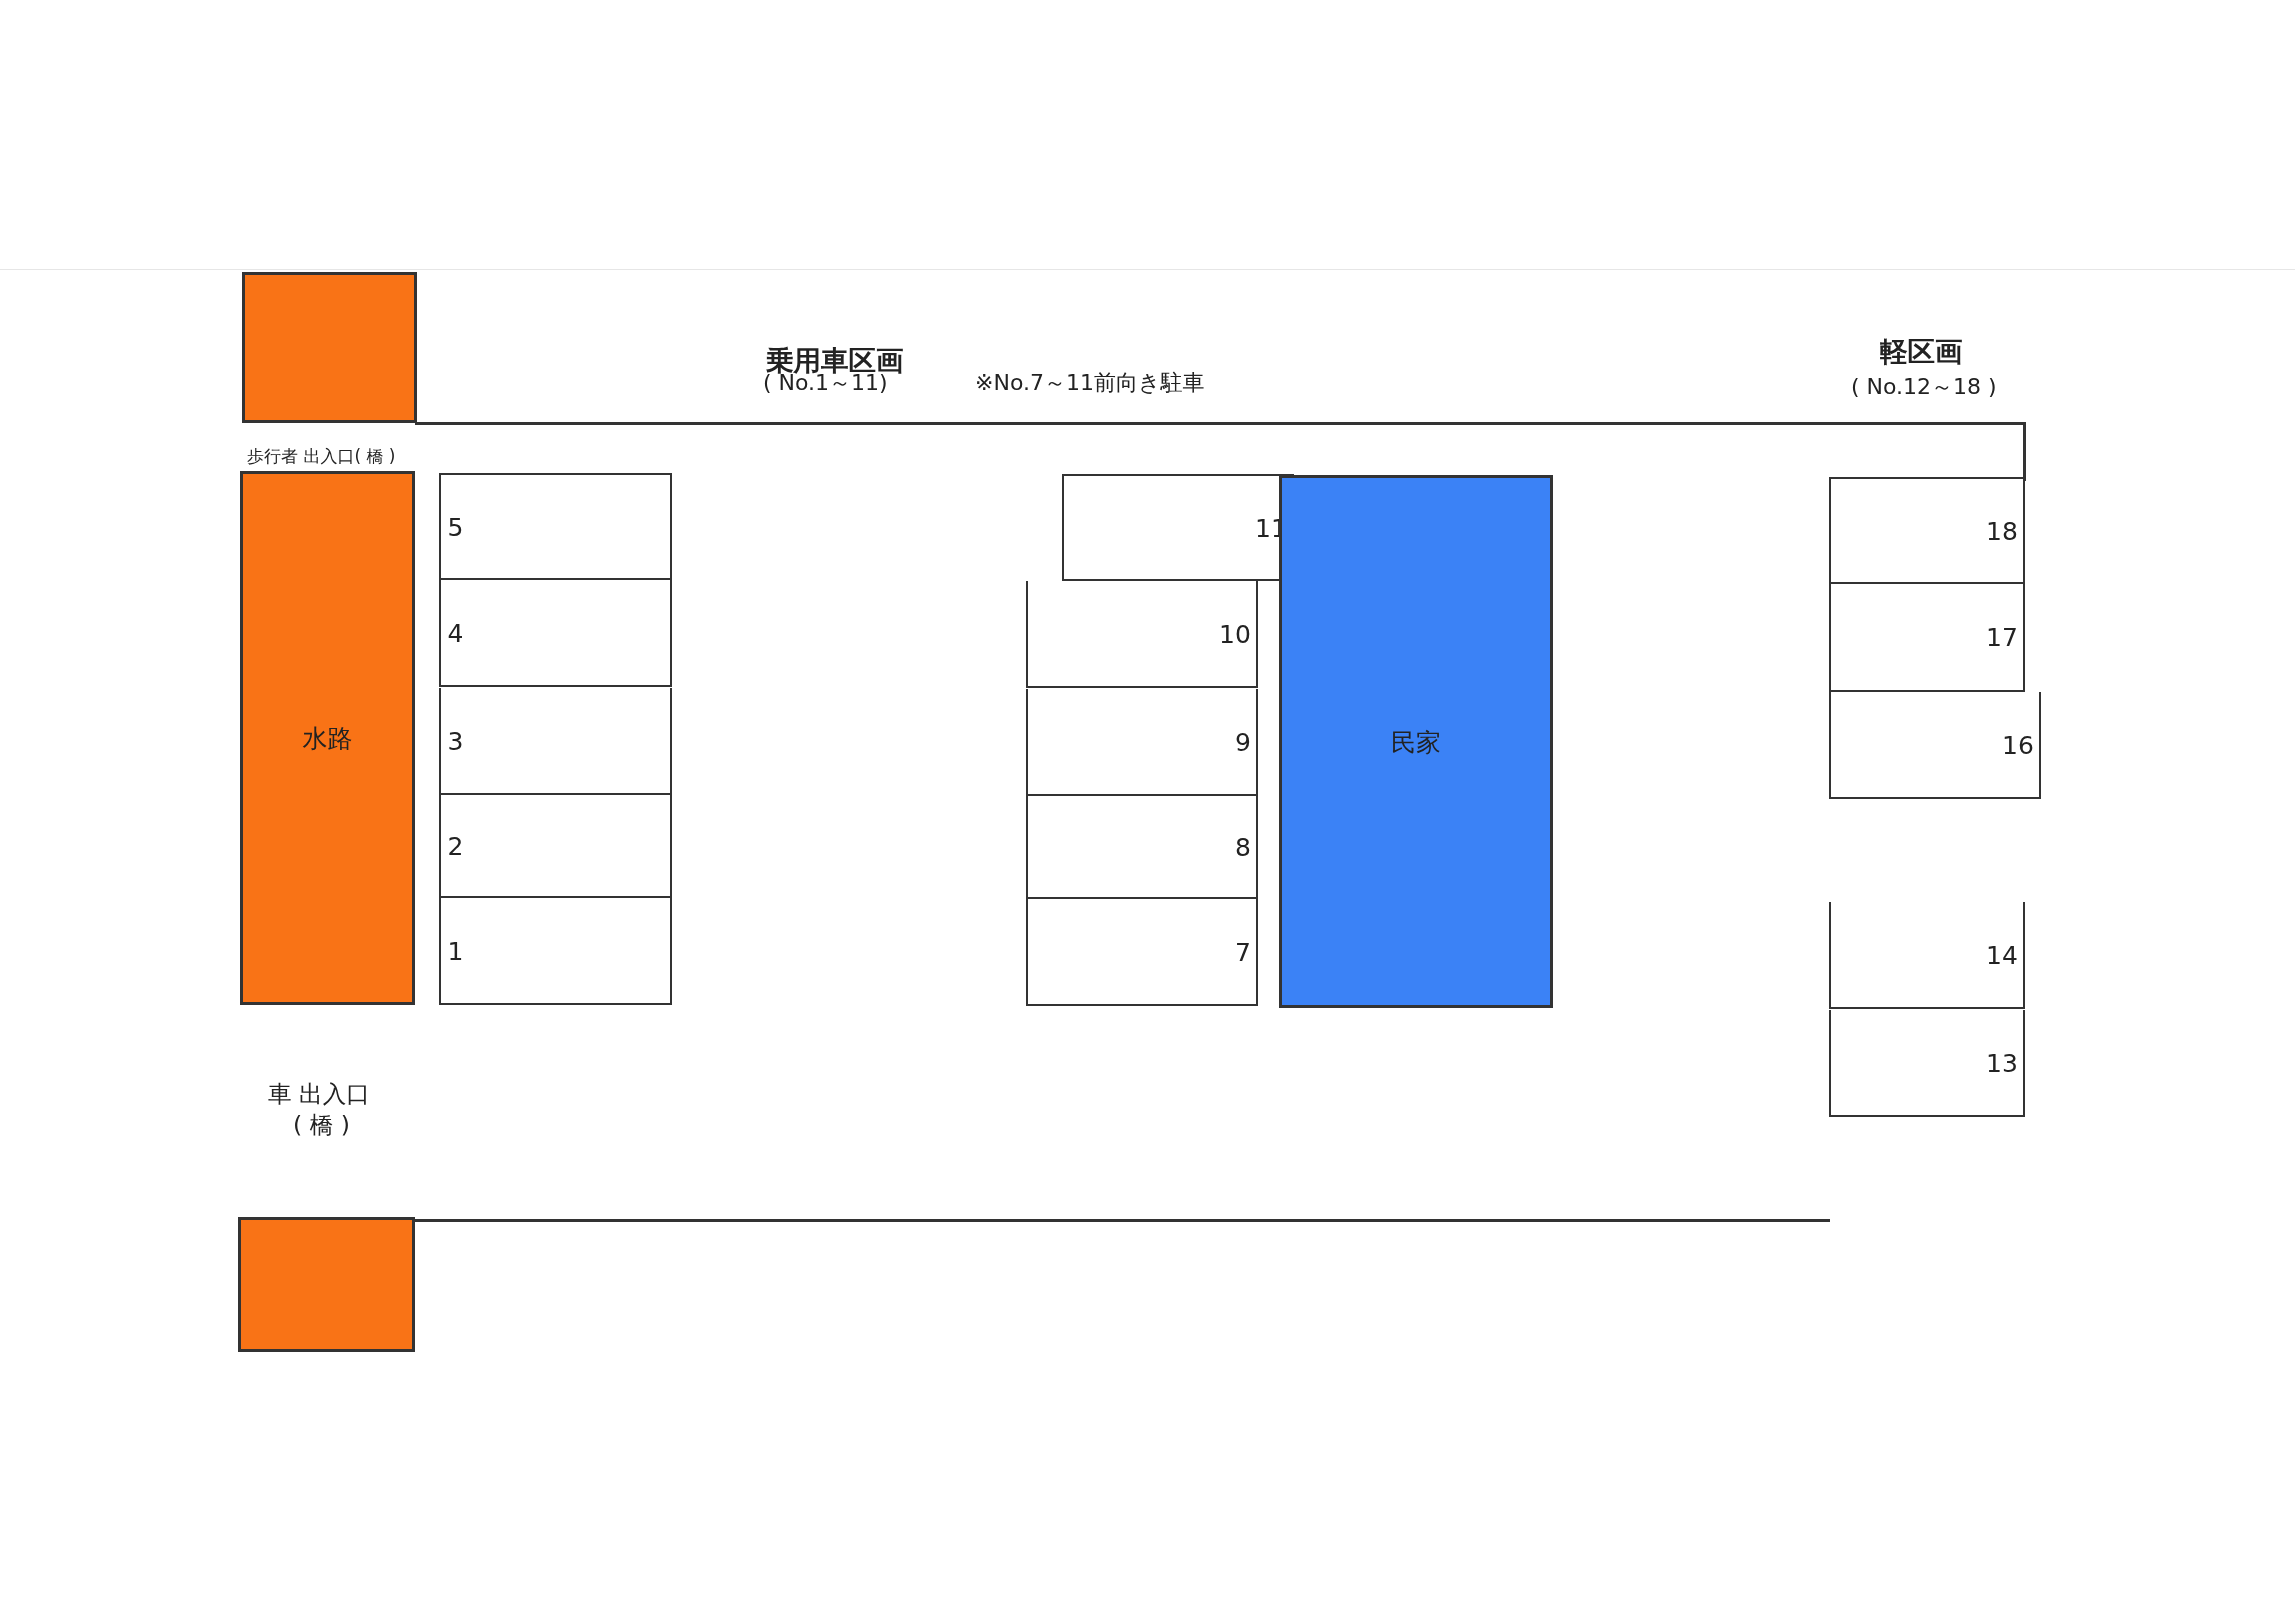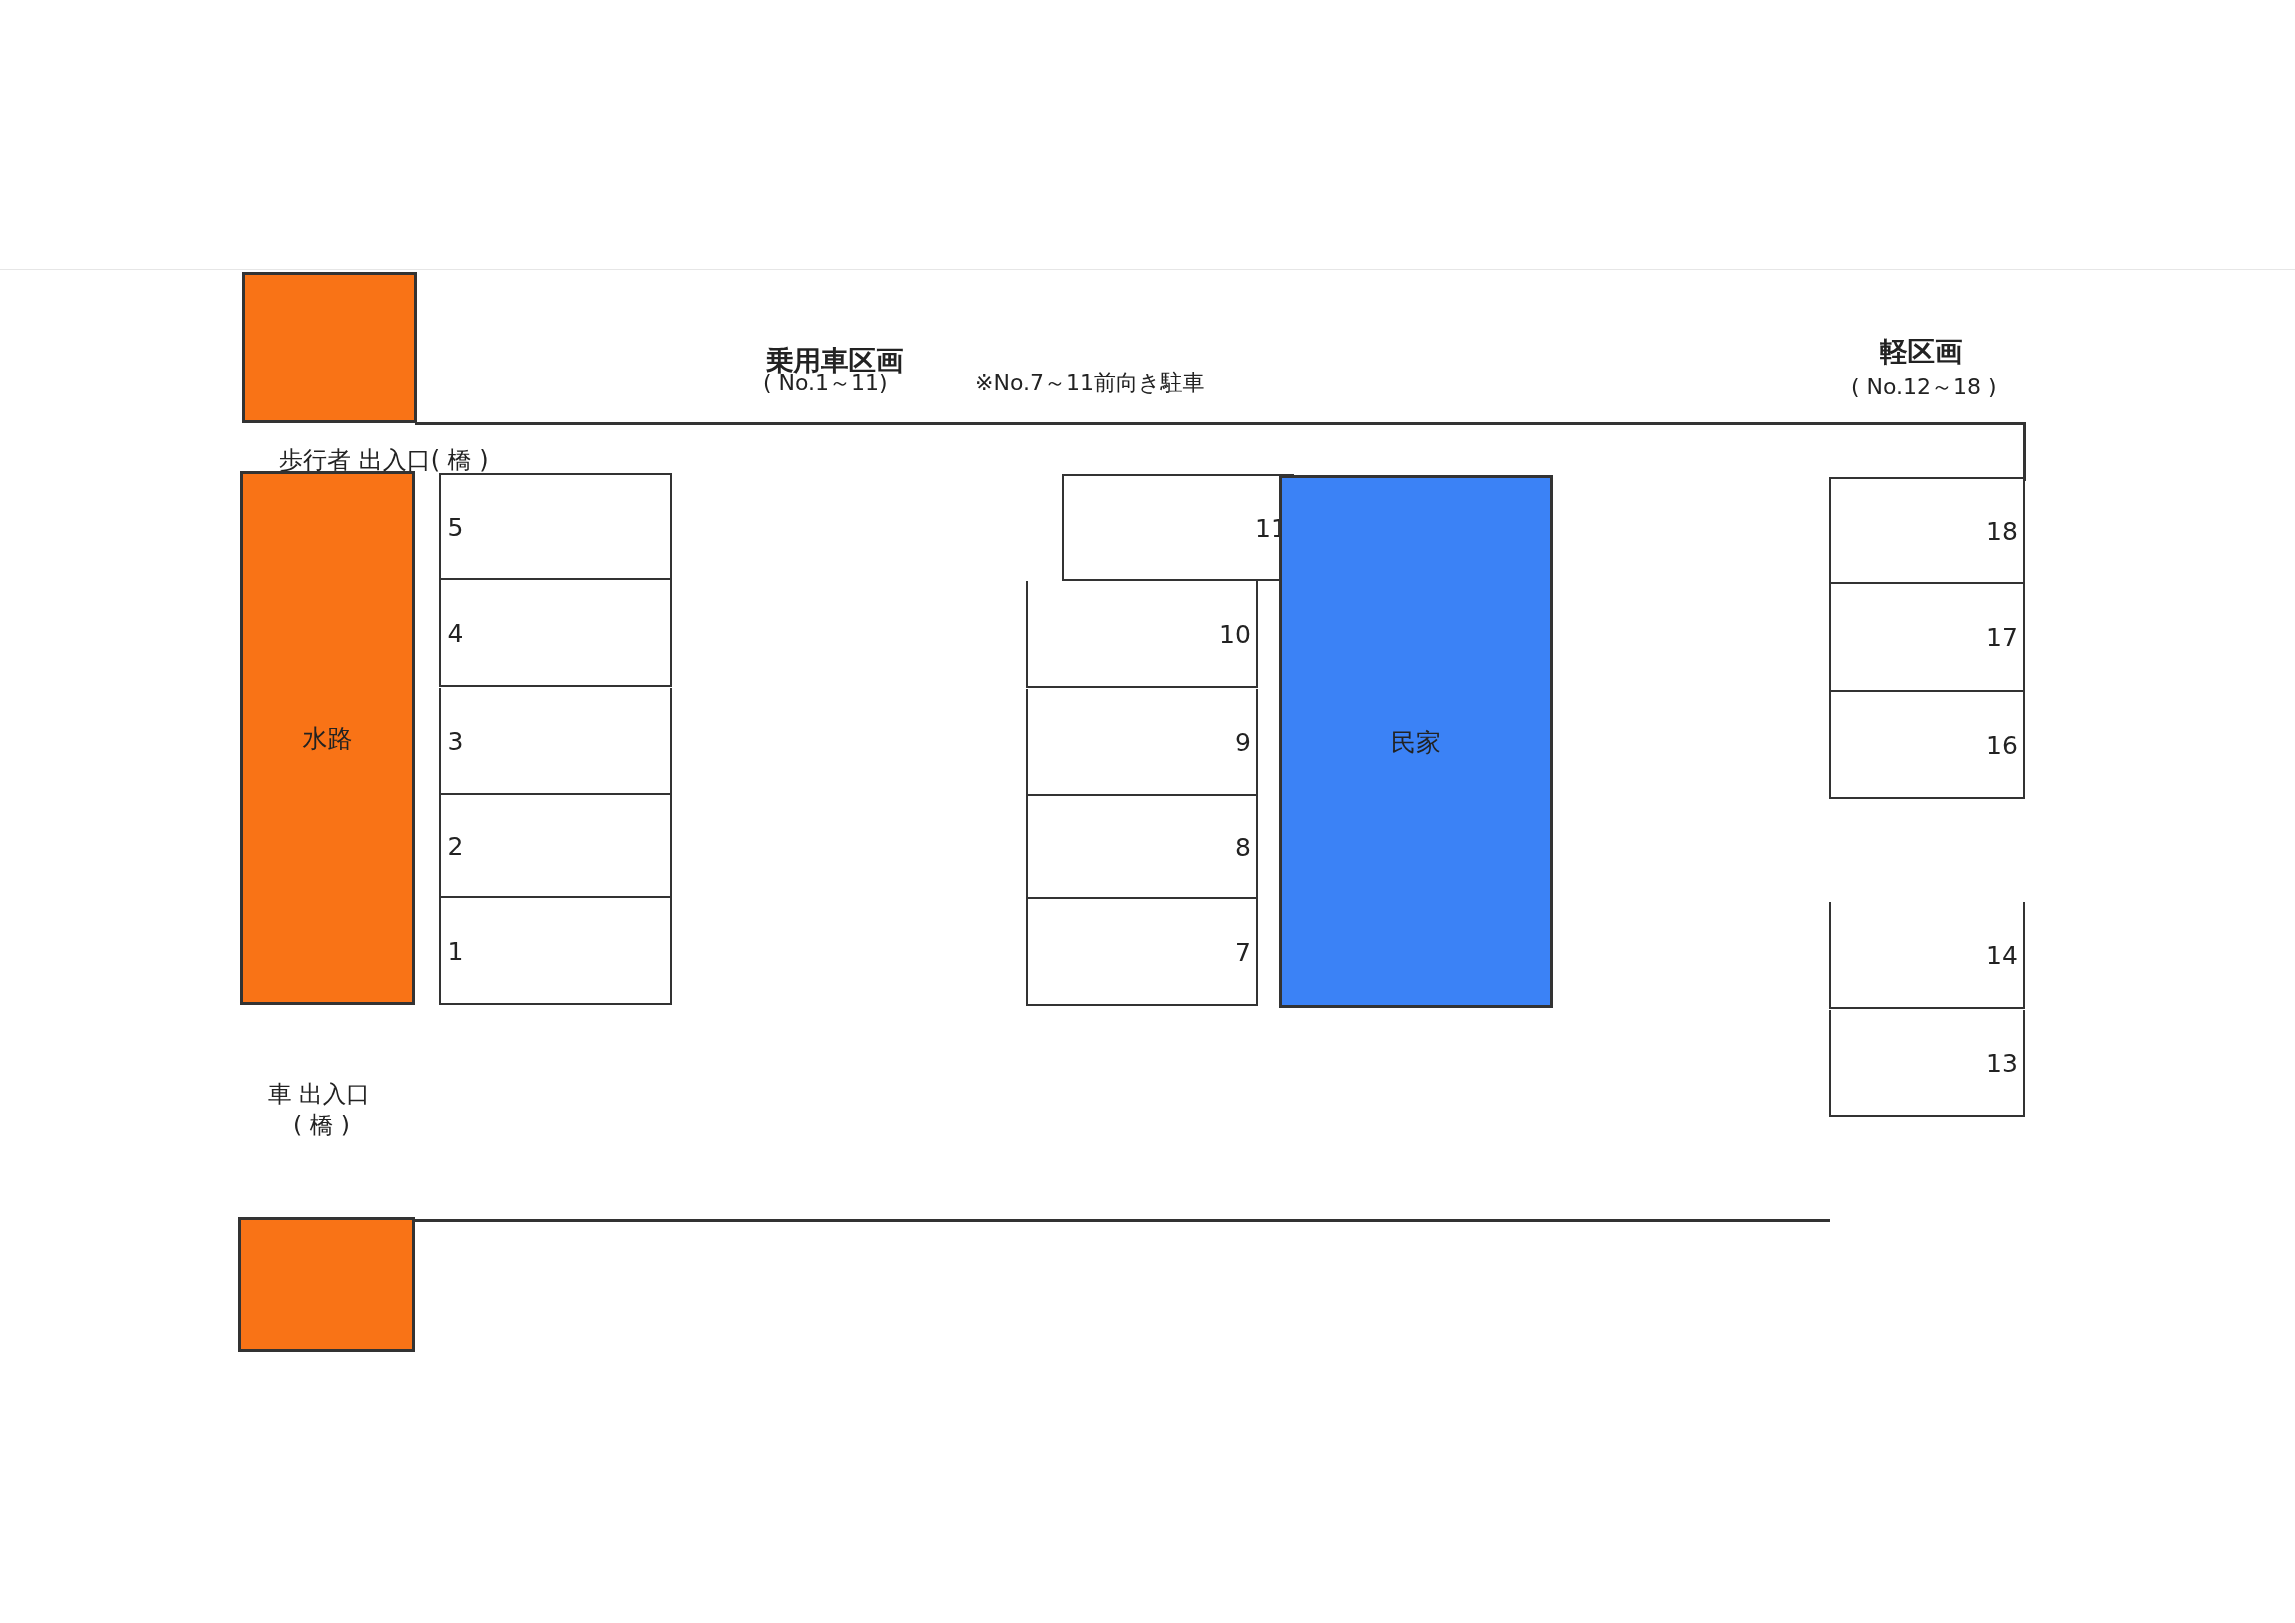--- a/index.html
+++ b/index.html
@@ -7,21 +7,21 @@
          font-family: "DejaVu Sans", "Liberation Sans", sans-serif; color:#222; }
   .abs { position:absolute; box-sizing:border-box; }
   .gray { background:#f97316; border:3.9px solid #333; }
   .box { background:#3b82f6; border:3.3px solid #333; }
   .hline { position:absolute; height:3.3px; background:#333; }
   .vline { position:absolute; width:3.3px; background:#333; }
   .scanline { position:absolute; height:1.3px; background:#e6e6e6; }
   .label { position:absolute; white-space:nowrap; line-height:1; }
   .title { font-size:27.5px; font-weight:bold; }
   .sub { font-size:22px; }
-  .small { font-size:24px;margin-left:32px; }
+  .small { font-size:17px; }
   .mid { font-size:23.6px; }
   .spot { position:absolute; box-sizing:border-box; border:2.6px solid #333; border-top:none; background:#fff; }
   .spot.first { border-top:2.6px solid #333; }
   .num { position:absolute; font-size:25px; top:50%; transform:translateY(-50%); }
   .num.left { left:6.5px; }
   .num.right { right:5.2px; }
   .center-text { position:absolute; left:50%; top:50%; transform:translate(-50%,-50%); font-size:25px; white-space:nowrap; }
 </style>
 </head>
 <body>
@@ -86,21 +86,21 @@
   <span class="center-text">民家</span>
 </div>
 
 <div class="abs" style="left:1829px; top:477px; width:196px; height:746px;">
   <div class="spot first" style="left:0; top:0; width:196px; height:107px;">
     <span class="num right">18</span>
   </div>
   <div class="spot" style="left:0; top:107px; width:196px; height:108px;">
     <span class="num right">17</span>
   </div>
-  <div class="spot" style="left:0; top:215px; width:196px; height:107px;text-align:center;">
+  <div class="spot" style="left:0; top:215px; width:212px; height:107px;text-align:center;">
     <span class="num right">16</span>
   </div>
   <div class="spot" style="left:0; top:425px; width:196px; height:107px;">
     <span class="num right">14</span>
   </div>
   <div class="spot" style="left:0; top:533px; width:196px; height:107px;">
     <span class="num right">13</span>
   </div>
 </div>
 

